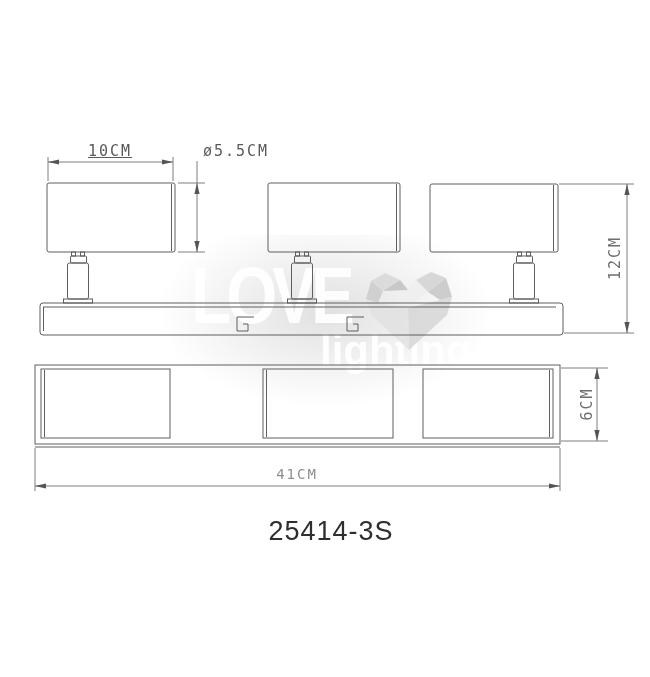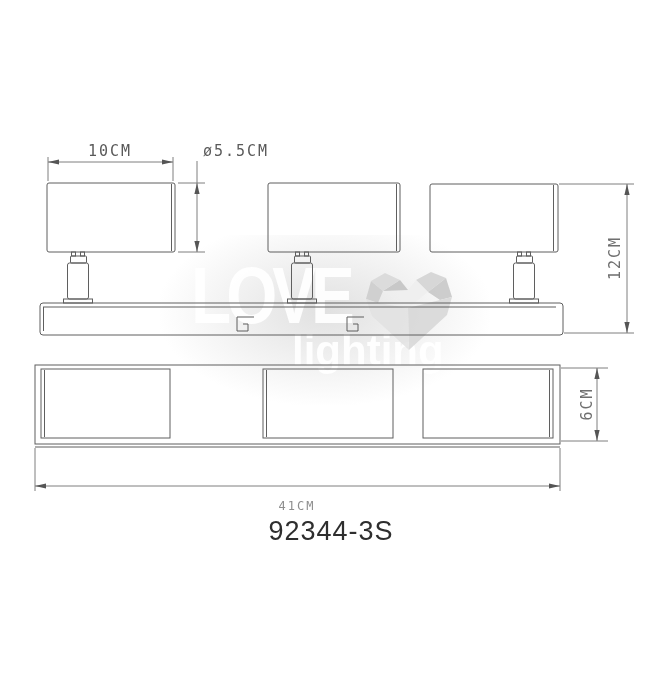--- a/index.html
+++ b/index.html
@@ -14,34 +14,34 @@
     background:radial-gradient(ellipse at 50% 45%, rgba(223,223,223,.95) 0%, rgba(236,236,236,.6) 45%, rgba(255,255,255,0) 72%);
     pointer-events:none;
   }
   .wm-love{
     position:absolute; left:191px; top:256px;
     font-size:80px; font-weight:bold; line-height:1;
     color:rgba(255,255,255,.92); letter-spacing:-6px;
     transform:scaleX(.82); transform-origin:left top;
   }
   .wm-lighting{
-    position:absolute; left:292px; top:330px;
+    position:absolute; left:320px; top:330px;
     font-size:42px; font-weight:bold; line-height:1;
     color:rgba(255,255,255,.92); letter-spacing:0;
   }
   svg.layer{position:absolute; left:0; top:0;}
   
   .dim-label{
     position:absolute; white-space:nowrap;
     font-family:"DejaVu Sans Mono", monospace;
     font-size:15px; letter-spacing:2px; color:#5a5a5a;
     transform:translate(-50%,-50%);
   }
   .dim-label.rot{ transform:translate(-50%,-50%) rotate(-90deg); }
-  .dim-label.light{ color:#8e8e8e; font-size:12px;margin-top:32px; }
+  .dim-label.light{ color:#8e8e8e; font-size:14px; }
   .dim-label.mid{ color:#6f6f6f; }
   .model-number{
     position:absolute; left:331px; top:531px;
     transform:translate(-50%,-50%);
     font-family:"Liberation Sans", sans-serif;
     font-size:27px; color:#2e2e2e; letter-spacing:1px;
   }
 </style>
 </head>
 <body>
@@ -167,21 +167,21 @@
       <g>
         <line x1="35" y1="448" x2="35" y2="491"></line>
         <line x1="560" y1="448" x2="560" y2="491"></line>
         <line x1="35" y1="486" x2="560" y2="486"></line>
         <polygon points="35,486 46,483.4 46,488.6" fill="#555" stroke="none"></polygon>
         <polygon points="560,486 549,483.4 549,488.6" fill="#555" stroke="none"></polygon>
       </g>
     </g>
   </svg>
 
-  <div class="dim-label" style="left:110px; top:151px;">10CM</div>
+  <div class="dim-label" style="left:110px; top:151px;text-decoration:underline;">10CM</div>
   <div class="dim-label" style="left:236px; top:151px;">ø5.5CM</div>
   <div class="dim-label rot mid" style="left:615px; top:258px;">12CM</div>
   <div class="dim-label rot mid" style="left:587px; top:404px;">6CM</div>
   <div class="dim-label light" style="left:297px; top:474px;">41CM</div>
 
-  <div class="model-number">92344-3S</div>
+  <div class="model-number">25414-3S</div>
 
 </div>
 
 </body></html>

